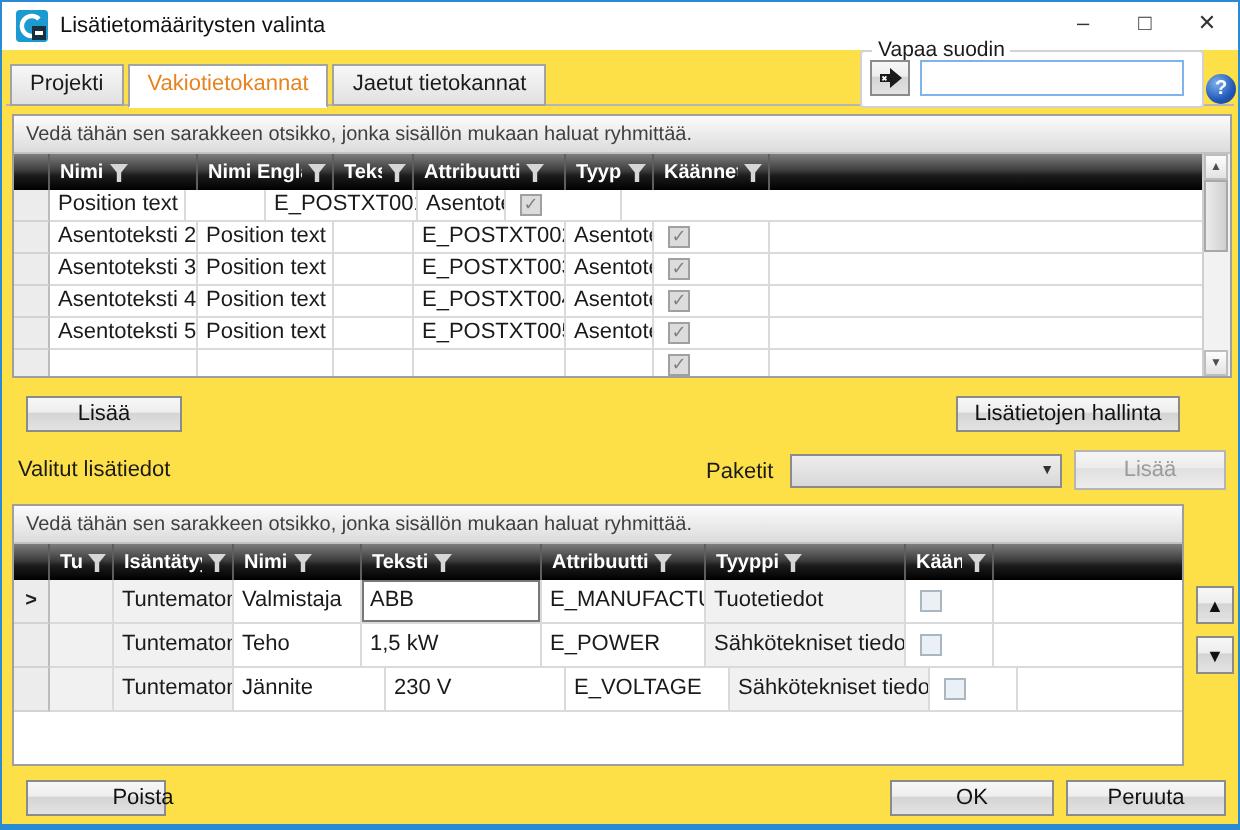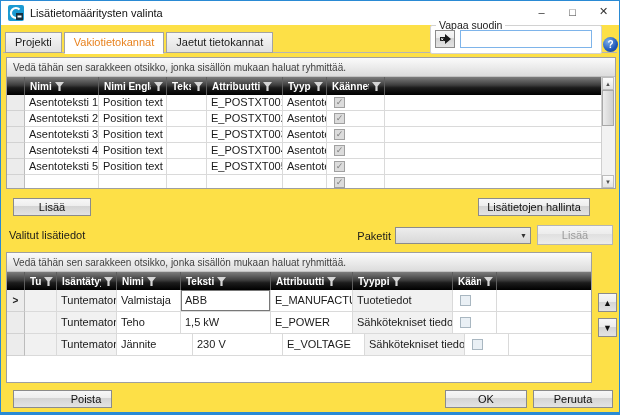--- a/index.html
+++ b/index.html
@@ -161,21 +161,20 @@
           <div class="gcell hcell" style="width: 58px;">
             <span class="hlab">Käännetään</span>
             <svg class="funnel" width="9" height="9" viewBox="0 0 9 9">
               <path d="M0 0h9L5.6 4.3V9H3.4V4.3Z" fill="#d6d6d6"></path>
             </svg>
           </div>
           <div class="gcell hfill"></div>
         </div>
         <div class="grow" style="height: 16px;">
           <div class="gcell selcell" style="width: 18px; line-height: 15px;"></div>
-          <div class="gcell dcell" style="width: 74px; line-height: 15px;">Asentoteksti 1</div>
           <div class="gcell dcell" style="width: 68px; line-height: 15px;">Position text 1</div>
           <div class="gcell dcell" style="width: 40px; line-height: 15px;"></div>
           <div class="gcell dcell" style="width: 76px; line-height: 15px;">E_POSTXT001</div>
           <div class="gcell dcell" style="width: 44px; line-height: 15px;">Asentote</div>
           <div class="gcell dcell cbcell" style="width: 58px; line-height: 15px;">
             <div class="cb checked">✓</div>
           </div>
           <div class="gcell rfill"></div>
         </div>
         <div class="grow" style="height: 16px;">
@@ -243,21 +242,21 @@
       <div class="sbtn sb-up">▲</div>
       <div class="sthumb"></div>
       <div class="sbtn sb-down">▼</div>
     </div>
   </div>
 
   <div class="btn" style="left:12px;top:197px;width:78px;height:18px;">Lisää</div>
   <div class="btn" style="left:477px;top:197px;width:112px;height:18px;">Lisätietojen hallinta</div>
 
   <span class="label" style="left:8px;top:228px;">Valitut lisätiedot</span>
-  <span class="label" style="left:352px;top:229px;width:38px;text-align:right;">Paketit</span>
+  <span class="label" style="left:352px;top:229px;width:38px;text-align:left;">Paketit</span>
   <div class="combo">
     <span class="comboarrow">▼</span>
   </div>
   <div class="btn disabled" style="left:536px;top:224px;width:76px;height:20px;">Lisää</div>
 
   <div class="gridbox" id="box2">
     <div class="dragband">Vedä tähän sen sarakkeen otsikko, jonka sisällön mukaan haluat ryhmittää.</div>
     <div id="grid2">
         <div class="ghead">
           <div class="gcell gcorner"></div>
@@ -343,16 +342,16 @@
             <div class="cb"></div>
           </div>
           <div class="gcell rfill"></div>
         </div>
       </div>
   </div>
 
   <div class="btn movebtn" style="left:597px;top:292px;">▲</div>
   <div class="btn movebtn" style="left:597px;top:317px;">▼</div>
 
-  <div class="btn" style="left:12px;top:389px;width:99px;height:18px;padding-left:47px;">Poista</div>
+  <div class="btn" style="left:12px;top:389px;width:70px;height:18px;padding-left:47px;">Poista</div>
   <div class="btn" style="left:444px;top:389px;width:82px;height:18px;">OK</div>
   <div class="btn" style="left:532px;top:389px;width:80px;height:18px;">Peruuta</div>
 </div>
 
 </body></html>

